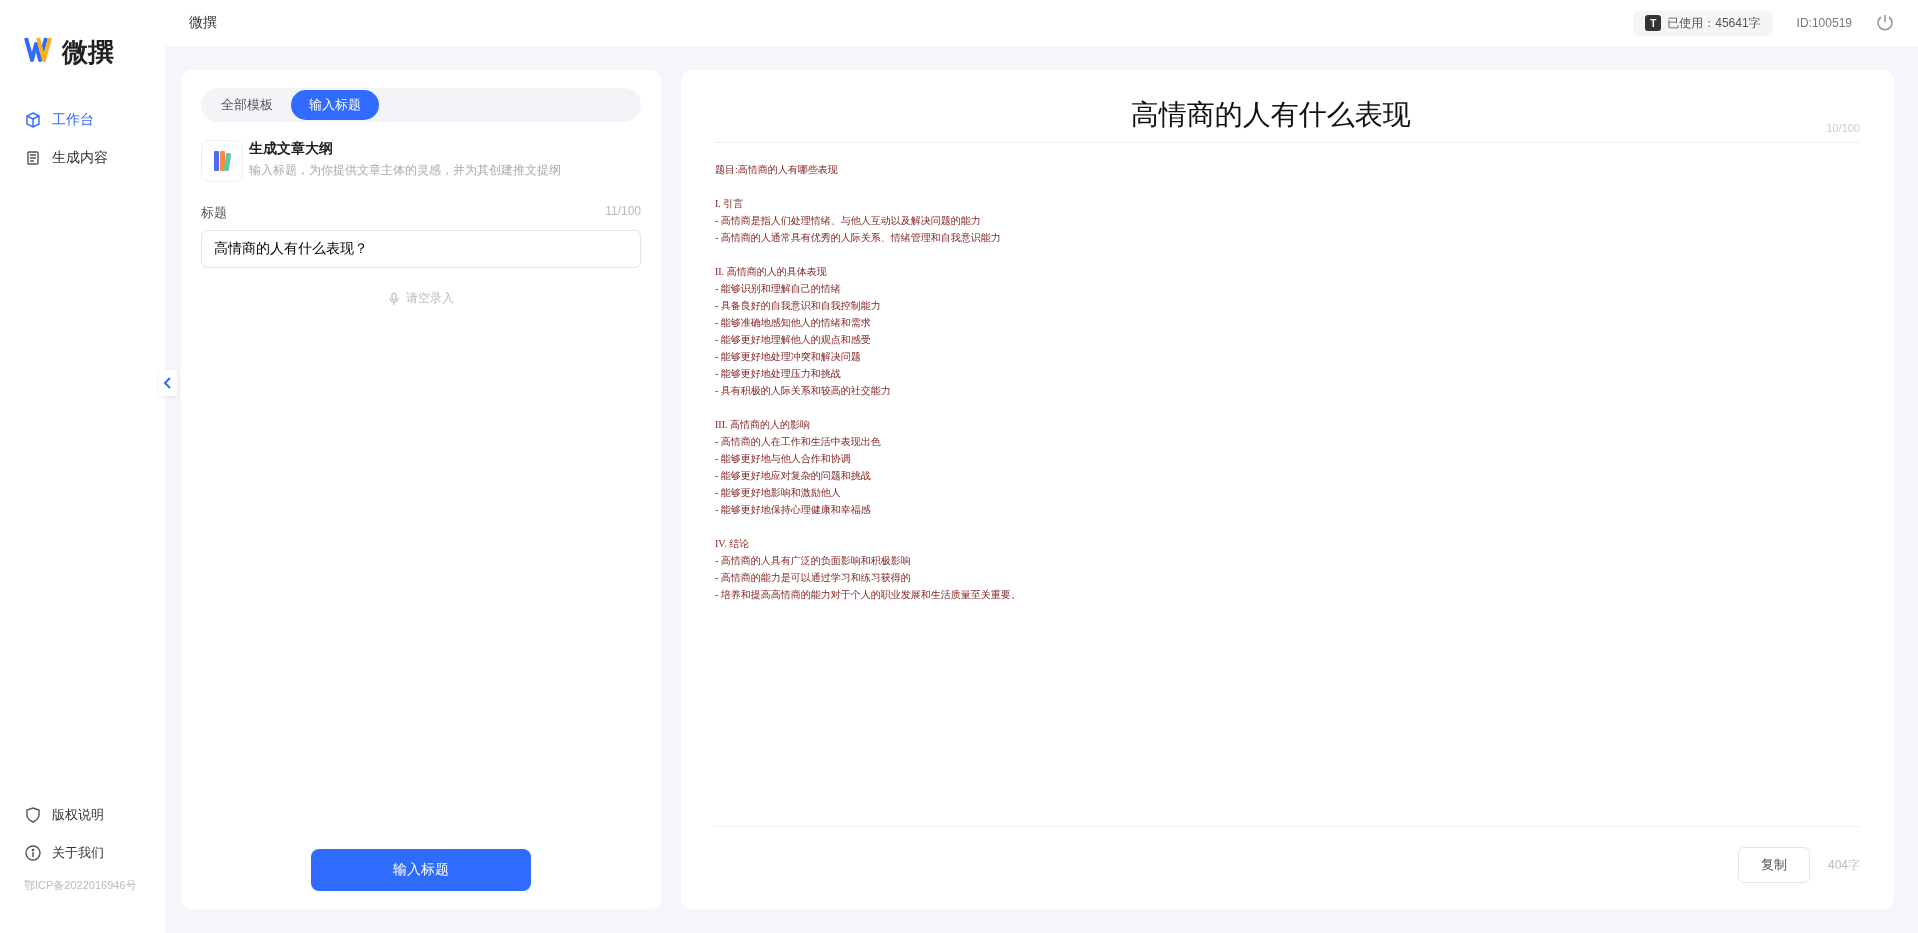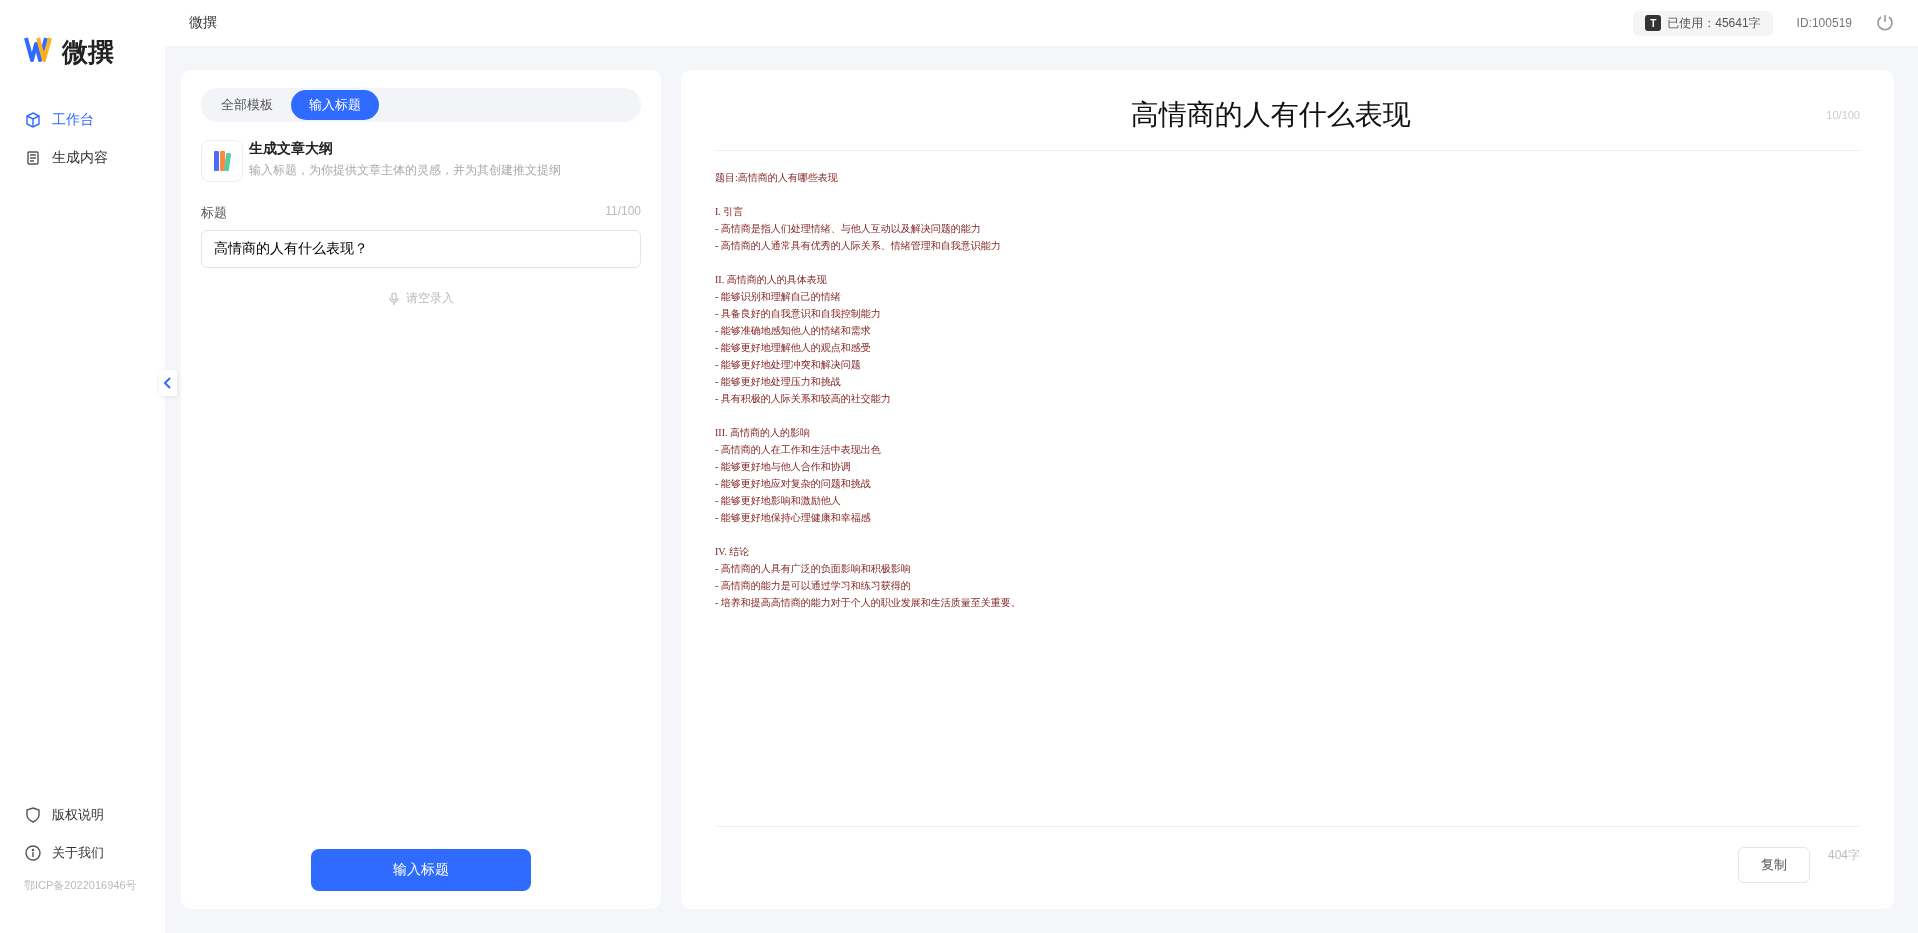--- a/index.html
+++ b/index.html
@@ -199,23 +199,23 @@
   cursor: pointer;
 }
 
 
 .right-panel {
   flex: 1;
   padding: 26px 34px;
 }
 .doc-title-row {
   display: flex;
-  align-items: center;
+  align-items: flex-end;
   border-bottom: 1px solid #eee;
-  padding-bottom: 16px;
+  padding-bottom: 8px;
 }
 .doc-title {
   flex: 1;
   text-align: center;
   font-family: "SimSun", "Songti SC", serif;
   font-size: 28px;
   font-weight: 400;
   color: #111;
 }
 .title-count { font-size: 11px; color: #ccc; }
@@ -224,21 +224,21 @@
   font-size: 10px;
   color: #7f1d1d;
   line-height: 1.7;
   white-space: pre-wrap;
   font-family: "SimSun", "Songti SC", serif;
 }
 .right-footer {
   margin-top: auto;
   display: flex;
   justify-content: flex-end;
-  align-items: flex-start;
+  align-items: center;
   gap: 18px;
   padding-top: 20px;
   border-top: 1px solid #f0f0f0;
 }
 .copy-btn {
   background: #fff;
   border: 1px solid #e3e5ea;
   border-radius: 6px;
   padding: 8px 22px;
   font-size: 13px;

